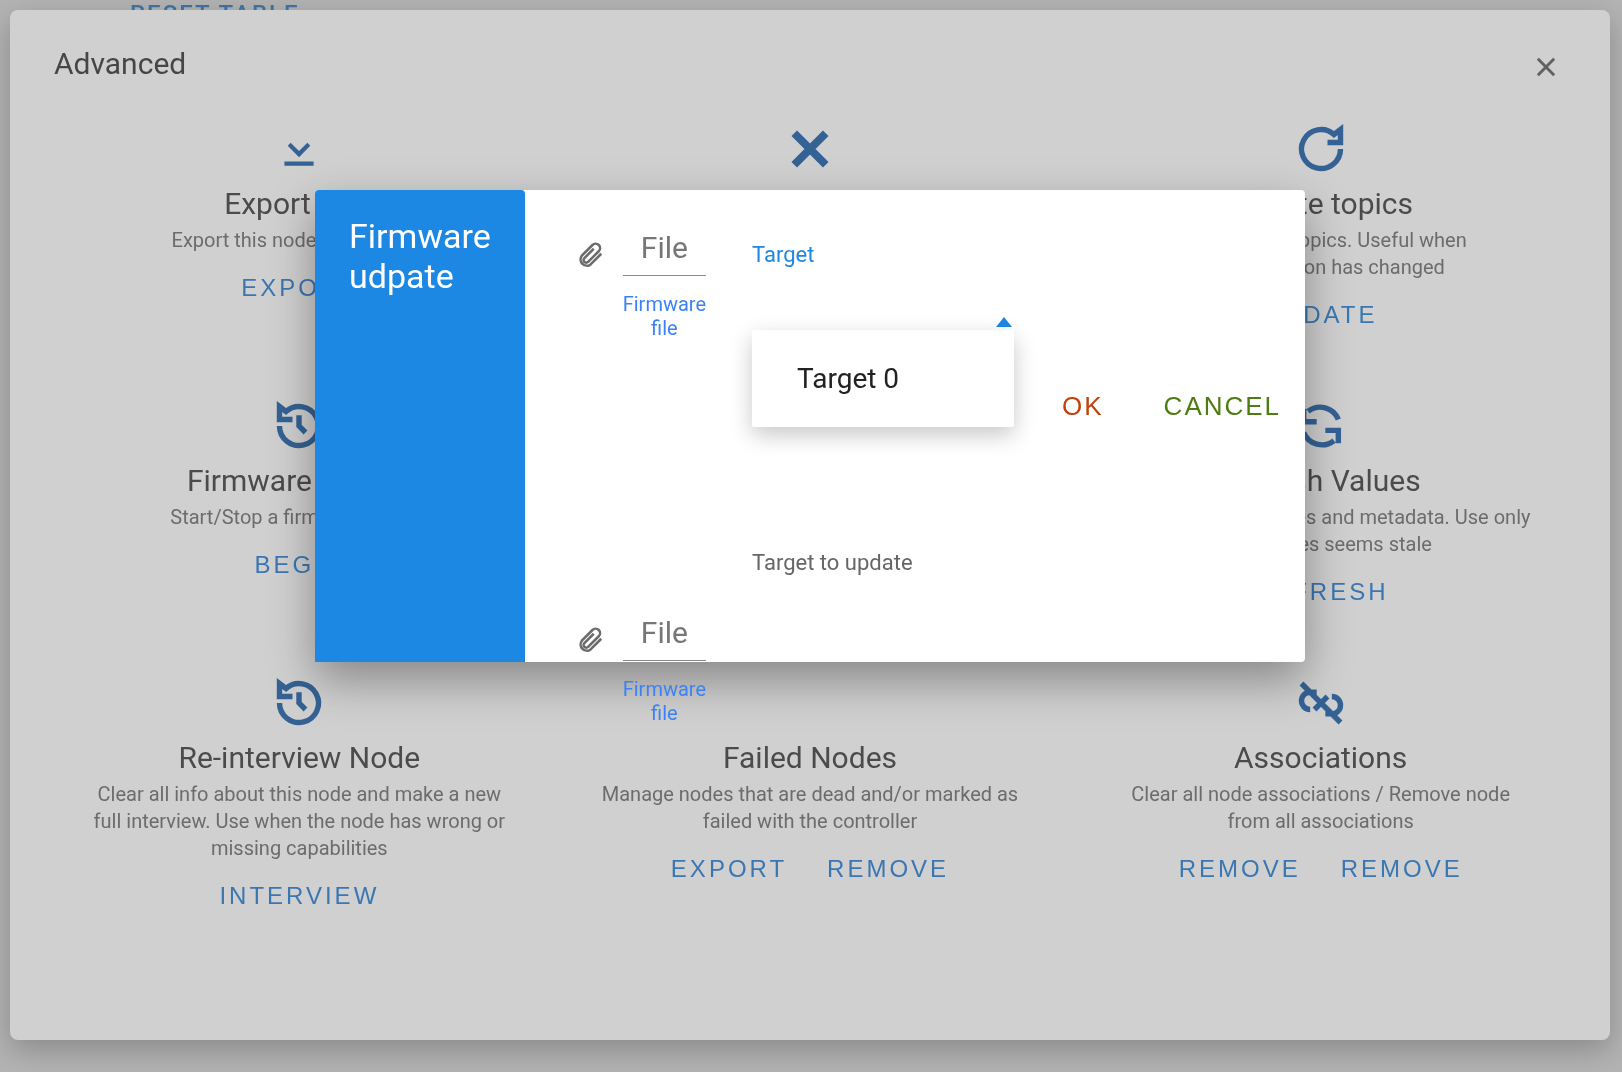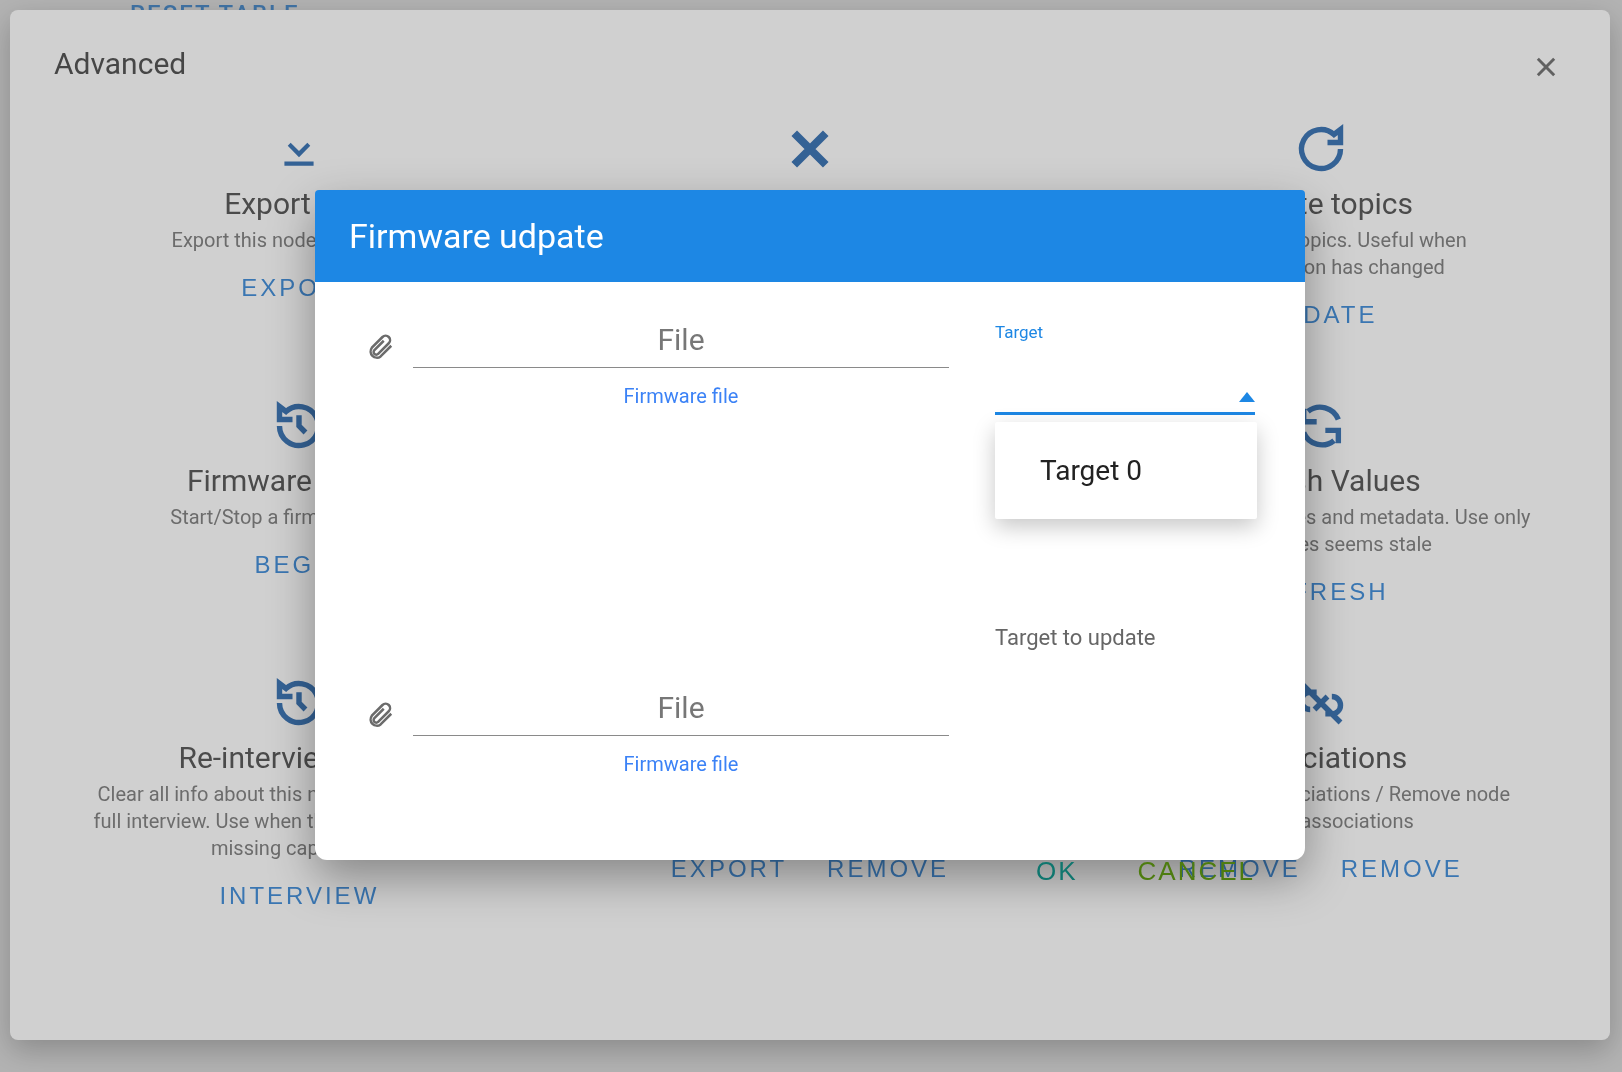--- a/index.html
+++ b/index.html
@@ -32,51 +32,51 @@
   .adv-card .card-title { font-size: 30px; color: #333; margin-top: 10px; font-weight: 400; }
   .adv-card .card-desc { font-size: 20px; color: #666; margin-top: 6px; line-height: 1.35; max-width: 420px; }
   .adv-card .card-actions { margin-top: 20px; display: flex; gap: 40px; }
   .adv-card .card-btn { font-size: 24px; font-weight: 500; color: #1976d2; letter-spacing: 3px; background: none; border: none; cursor: pointer; }
 
   
   .scrim-mid { position: absolute; inset: 0; background: rgba(120,120,120,0.35); }
 
   
   .fw-dialog {
-    position: absolute; left: 315px; top: 190px; width: 990px; height: 670px;
-    background: #fff; border-radius: 12px; box-shadow: 0 18px 46px rgba(0,0,0,0.35);
-    display: flex; flex-direction: column; overflow: visible;
+    position: absolute; left: 315px; top: 190px; width: 990px; height: 472px;
+    background: #fff; border-radius: 4px; box-shadow: 0 18px 46px rgba(0,0,0,0.35);
+    display: flex; overflow: visible;
   }
   .fw-header { background: #1d87e4; color: #fff; padding: 26px 34px; font-size: 34px; font-weight: 400; border-radius: 4px 4px 0 0; }
   .fw-body { flex: 1; padding: 40px 50px 0 50px; position: relative; }
   .fw-row { display: flex; gap: 46px; align-items: flex-start; margin-bottom: 80px; }
 
   .file-field { display: flex; align-items: flex-start; gap: 18px; flex: 1; }
   .clip-icon { color: #6b6b6b; margin-top: 6px; }
   .file-inner { flex: 1; text-align: center; }
   .file-label { font-size: 30px; color: #777; margin-bottom: 10px; }
   .file-line { border-bottom: 1.5px solid #8a8a8a; width: 100%; height: 1px; }
   .file-hint { font-size: 20px; color: #3b82f6; margin-top: 16px; }
 
   .target-field { width: 260px; position: relative; }
-  .target-label { font-size: 17px; color: #1d87e4; margin-bottom: 50px; }
+  .target-label { font-size: 22px; color: #1d87e4; margin-bottom: 50px; margin-top: 12px; }
   .target-input-row { display: flex; align-items: center; justify-content: flex-end; border-bottom: 3px solid #1d87e4; padding-bottom: 10px; cursor: pointer; }
   .caret-up { width: 0; height: 0; border-left: 8px solid transparent; border-right: 8px solid transparent; border-bottom: 10px solid #1d87e4; }
   .target-hint { font-size: 22px; color: #666; margin-top: 18px; }
 
   
   .dropdown {
     position: absolute; top: 100px; left: 0; width: 262px;
     background: #fff; box-shadow: 0 8px 22px rgba(0,0,0,0.22);
     border-radius: 2px; z-index: 10; padding: 10px 15px;
   }
   .dropdown-item { font-size: 28px; color: #222; padding: 22px 30px; cursor: pointer; }
 
   .fw-actions { display: flex; justify-content: flex-end; gap: 60px; padding: 0 50px 40px 0; }
-  .fw-ok { color: #0f766e; font-size: 26px; font-weight: 500; letter-spacing: 2px; background: none; border: none; cursor: pointer; }
+  .fw-ok { color: #c2410c; font-size: 26px; font-weight: 500; letter-spacing: 2px; background: none; border: none; cursor: pointer; }
   .fw-cancel { color: #4d7c0f; font-size: 26px; font-weight: 500; letter-spacing: 2px; background: none; border: none; cursor: pointer; }
 </style>
 </head>
 <body>
 
 <div class="bg-reset">RESET TABLE</div>
 
 <div class="scrim-outer"></div>
 <div class="adv-dialog">
   <div class="adv-header">

